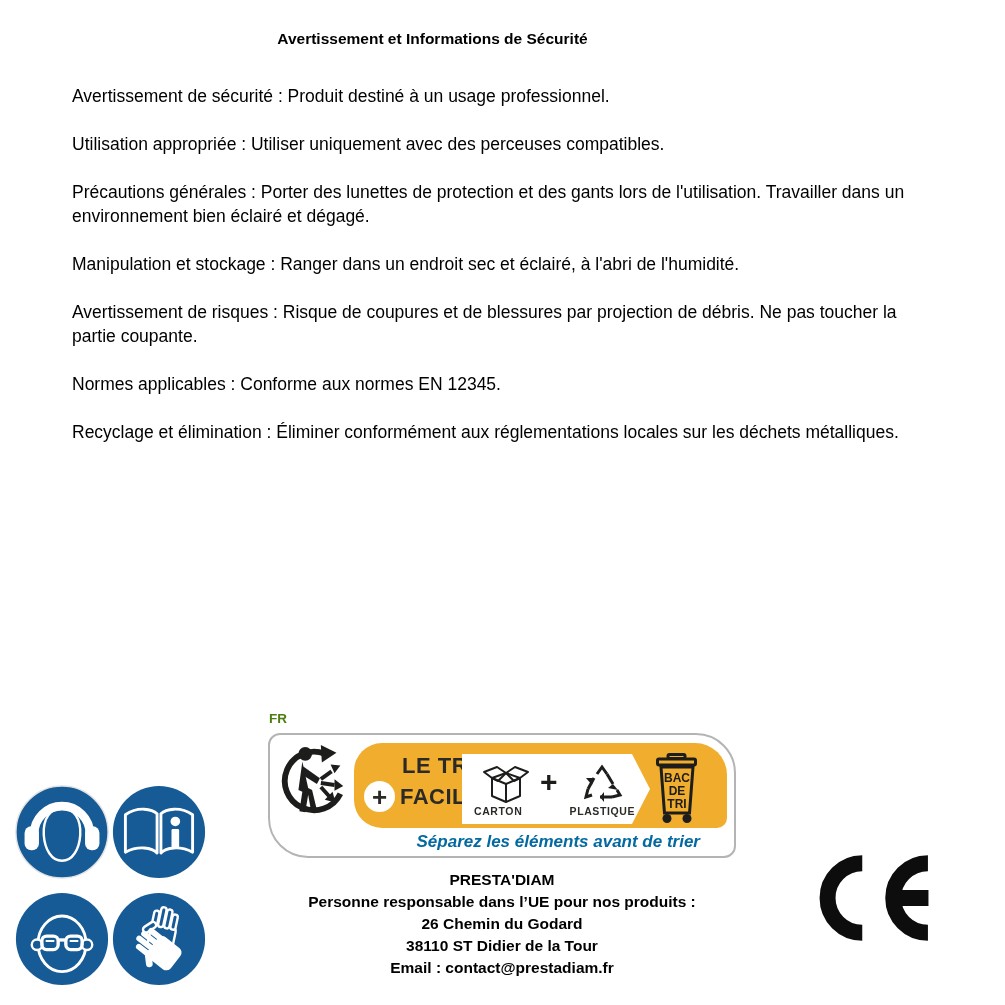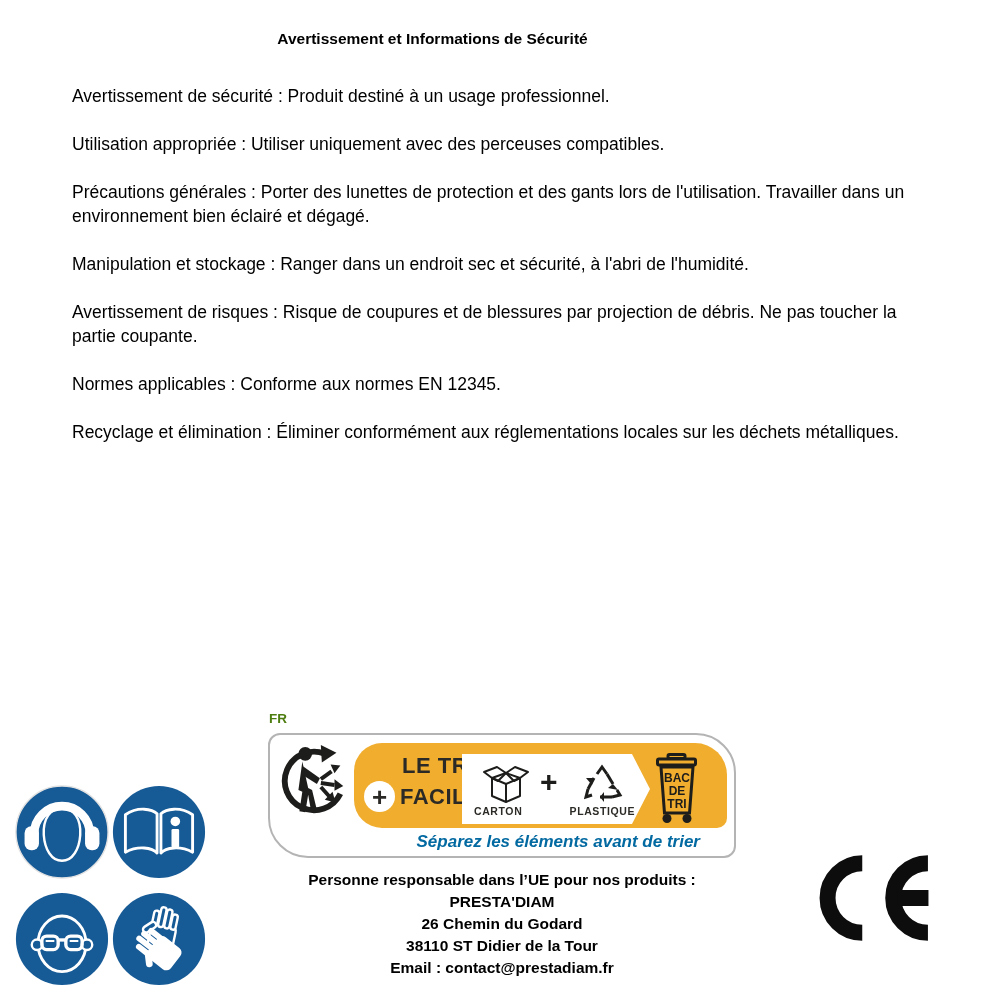--- a/index.html
+++ b/index.html
@@ -80,21 +80,21 @@
 <body>
 
 <div class="page">
 
   <h1 class="page-title">Avertissement et Informations de Sécurité</h1>
 
   <div class="paragraphs">
     <p>Avertissement de sécurité : Produit destiné à un usage professionnel.</p>
     <p>Utilisation appropriée : Utiliser uniquement avec des perceuses compatibles.</p>
     <p>Précautions générales : Porter des lunettes de protection et des gants lors de l'utilisation. Travailler dans un environnement bien éclairé et dégagé.</p>
-    <p>Manipulation et stockage : Ranger dans un endroit sec et sécurité, à l'abri de l'humidité.</p>
+    <p>Manipulation et stockage : Ranger dans un endroit sec et éclairé, à l'abri de l'humidité.</p>
     <p>Avertissement de risques : Risque de coupures et de blessures par projection de débris. Ne pas toucher la partie coupante.</p>
     <p>Normes applicables : Conforme aux normes EN 12345.</p>
     <p>Recyclage et élimination : Éliminer conformément aux réglementations locales sur les déchets métalliques.</p>
   </div>
 
   <div class="fr-label">FR</div>
 
   <div class="banner">
 
     <svg class="triman" viewBox="0 0 80 90">
@@ -174,22 +174,22 @@
           <text x="23" y="42">DE</text>
           <text x="23" y="55">TRI</text>
         </g>
       </svg>
     </div>
 
     <div class="tagline">Séparez les éléments avant de trier</div>
   </div>
 
   <div class="address">
+    <div>PRESTA'DIAM</div>
     <div>Personne responsable dans l’UE pour nos produits :</div>
-    <div>PRESTA'DIAM</div>
     <div>26 Chemin du Godard</div>
     <div>38110 ST Didier de la Tour</div>
     <div>Email : contact@prestadiam.fr</div>
   </div>
 
   <div class="pictograms">
 
     <svg class="picto p1" viewBox="0 0 100 100" aria-label="wear-ear-protection">
       <circle cx="50" cy="50" r="48" fill="var(--blue,#165A96)" stroke="#e2e2e2" stroke-width="1.5"></circle>
       <path d="M50,25 C62,25 70,36 69,53 C68,68 61,80 50,80 C39,80 32,68 31,53 C30,36 38,25 50,25 Z" fill="var(--blue,#165A96)" stroke="#fff" stroke-width="2.5"></path>

